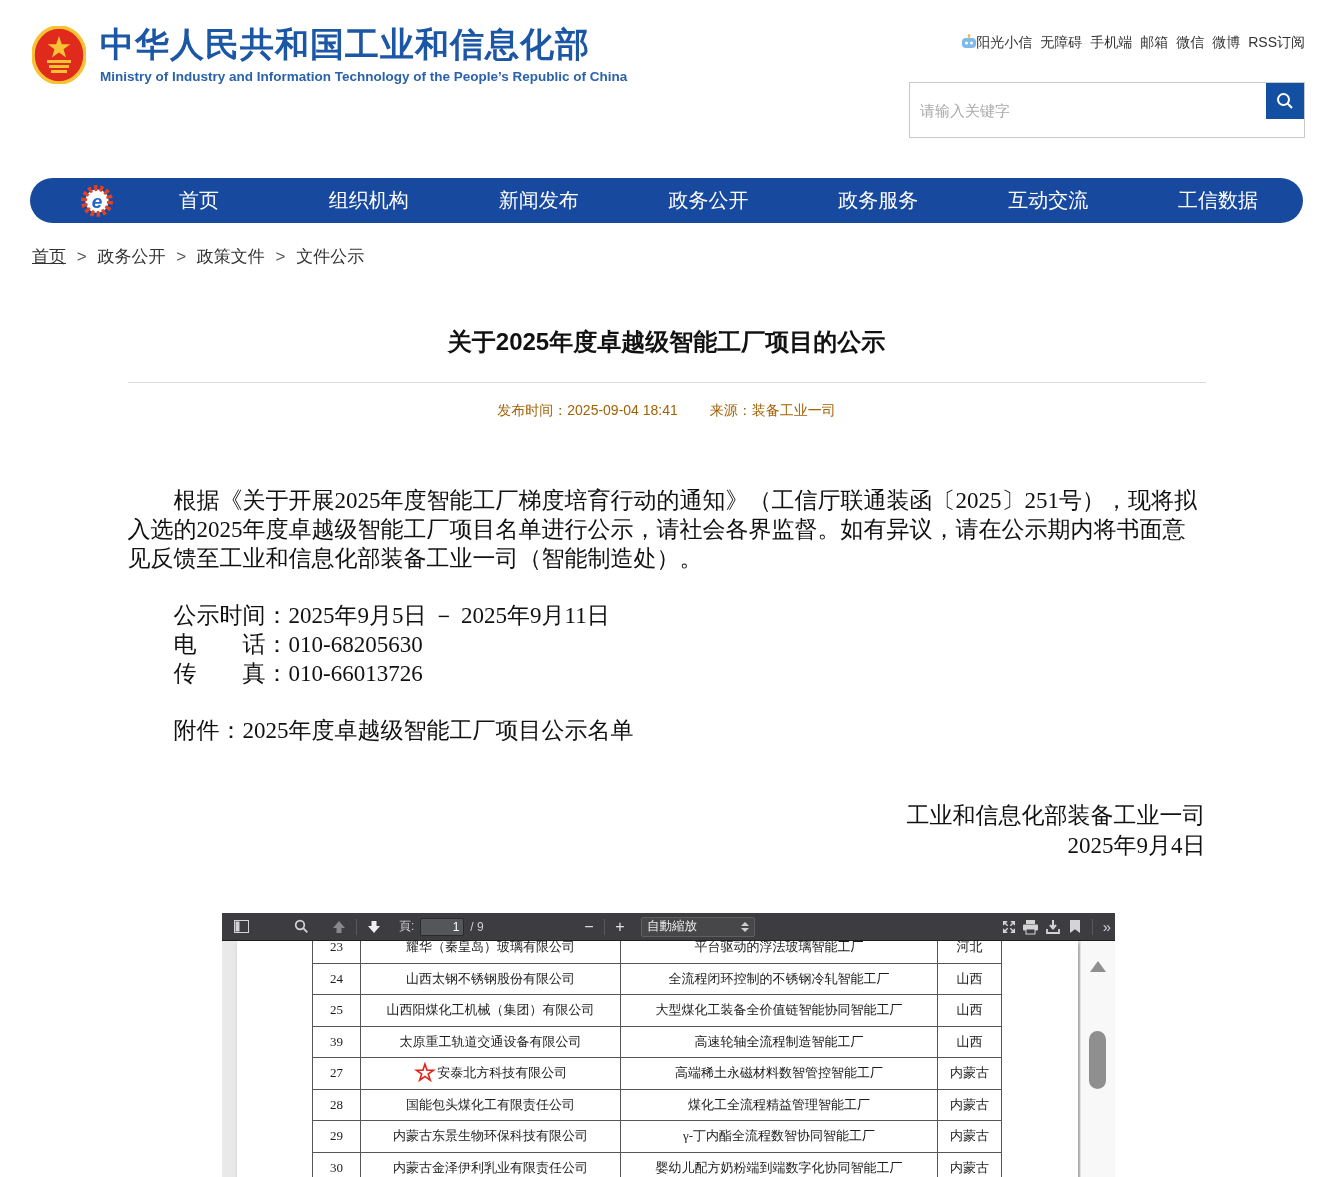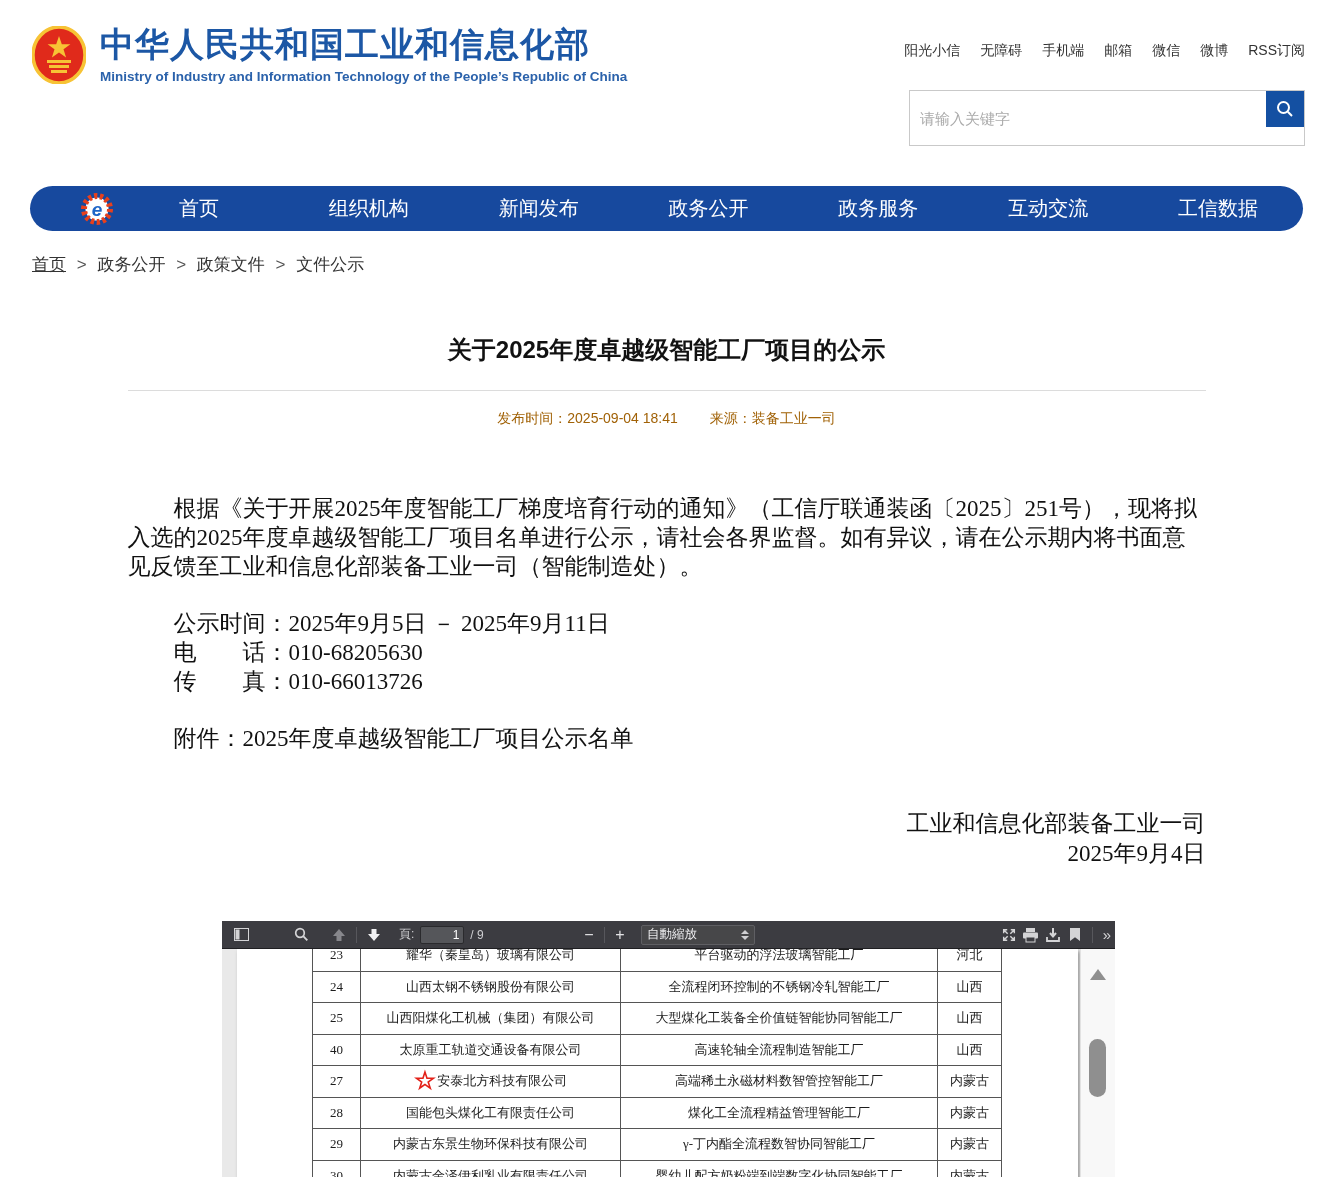--- a/index.html
+++ b/index.html
@@ -6,22 +6,22 @@
   html,body { width:1333px; height:1177px; background:#ffffff; overflow:hidden;
     font-family:"Liberation Sans", sans-serif; }
 
   
   .header { display:flex; justify-content:space-between; padding:26px 28px 0 32px; }
   .brand { display:flex; align-items:flex-start; }
   .emblem { width:54px; height:58px; margin-right:14px; }
   .brand-text .cn { color:#1c57a5; font-size:34px; font-weight:bold; letter-spacing:1px; line-height:1.1; }
   .brand-text .en { color:#2b62ab; font-size:13.5px; margin-top:6px; font-weight:bold; }
   .header-right { width:396px; }
-  .top-links { display:flex; justify-content:flex-end; align-items:center; gap:20px;
-    font-size:14px; color:#333; margin-top:16px; white-space:nowrap; }
+  .top-links { display:flex; justify-content:flex-end; align-items:flex-start; gap:8px;
+    font-size:14px; color:#333; margin-top:8px; white-space:nowrap; }
   .top-links a { color:#333; text-decoration:none; cursor:pointer; }
   .robot-ico { width:18px; height:16px; display:inline-block; margin-right:-10px; }
   .searchbar { margin-top:30px; display:flex; border:1px solid #c9c9c9; height:56px; }
   .searchbar input { flex:1; border:0; outline:none; padding:0 10px; font-size:15px; color:#333; }
   .searchbar input::placeholder { color:#aaa; }
   .search-btn { width:38px; height:36px; background:#1450a2; border:0; cursor:pointer;
     display:flex; align-items:center; justify-content:center; }
 
   
   .nav { margin:40px 30px 0 30px; height:45px; background:#17499e; border-radius:23px;
@@ -282,21 +282,21 @@
           <td>全流程闭环控制的不锈钢冷轧智能工厂</td>
           <td>山西</td>
         </tr>
         <tr>
           <td>25</td>
           <td>山西阳煤化工机械（集团）有限公司</td>
           <td>大型煤化工装备全价值链智能协同智能工厂</td>
           <td>山西</td>
         </tr>
         <tr>
-          <td>40</td>
+          <td>39</td>
           <td>太原重工轨道交通设备有限公司</td>
           <td>高速轮轴全流程制造智能工厂</td>
           <td>山西</td>
         </tr>
         <tr>
           <td>27</td>
           <td><span class="star">☆</span><span>安泰北方科技有限公司</span></td>
           <td>高端稀土永磁材料数智管控智能工厂</td>
           <td>内蒙古</td>
         </tr>

